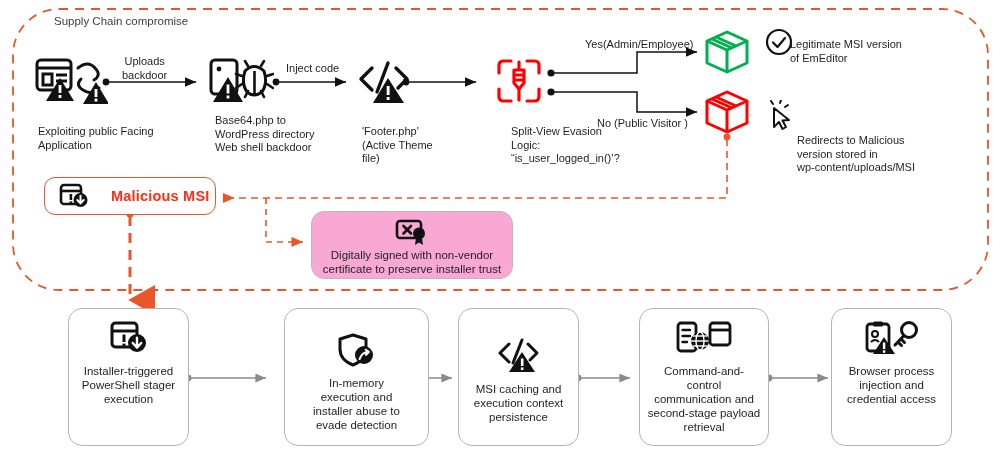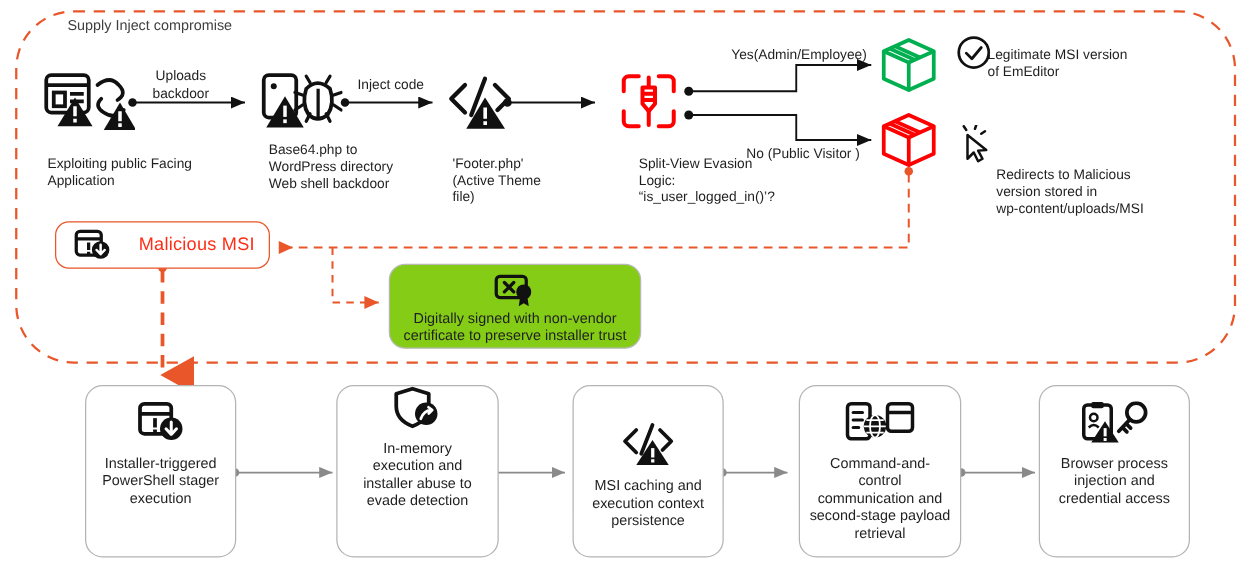--- a/index.html
+++ b/index.html
@@ -7,22 +7,22 @@
        font-family:"Liberation Sans","DejaVu Sans",sans-serif;color:#1a1a1a;}
   #canvas{position:absolute;inset:0;width:999px;height:451px;}
   .lbl{position:absolute;font-size:11px;line-height:13.5px;color:#1f1f1f;white-space:pre-line;}
   .ico{position:absolute;}
   .node{position:absolute;border:1px solid #b4b4b4;border-radius:14px;background:#fff;
         display:flex;flex-direction:column;align-items:center;justify-content:flex-start;
         box-sizing:border-box;}
   .node .ntext{font-size:11.5px;line-height:14px;text-align:center;white-space:pre-line;color:#1f1f1f;}
   .msi-box{position:absolute;border:1.6px solid #E8562A;border-radius:11px;background:#fff;
            display:flex;align-items:center;box-sizing:border-box;}
-  .msi-label{font-size:14.5px;font-weight:normal;color:#FF2D16;letter-spacing:.2px;}
-  .cert-box{position:absolute;border:1px solid #b9b9b9;border-radius:13px;background:#84cc16;
+  .msi-label{font-size:14.5px;font-weight:bold;color:#FF2D16;letter-spacing:.2px;}
+  .cert-box{position:absolute;border:1px solid #b9b9b9;border-radius:13px;background:#f9a8d4;
             box-sizing:border-box;display:flex;flex-direction:column;align-items:center;}
   .cert-text{font-size:11.5px;line-height:14px;text-align:center;white-space:pre-line;color:#1f1f1f;}
   .grp-title{position:absolute;font-size:11.5px;color:#404040;}
 </style>
 </head>
 <body>
 
 <svg id="canvas" viewBox="0 0 999 451">
   <defs>
     <marker id="ahBlack" markerWidth="9" markerHeight="9" refX="7.6" refY="3.2" orient="auto">
@@ -89,21 +89,21 @@
   <g>
     <circle cx="578" cy="378" r="3.4" fill="#8a8a8a"></circle>
     <line x1="580" y1="378" x2="630" y2="378" stroke="#8a8a8a" stroke-width="1.4" marker-end="url(#ahGray)"></line>
   </g>
   <g>
     <circle cx="769" cy="378" r="3.4" fill="#8a8a8a"></circle>
     <line x1="771" y1="378" x2="828" y2="378" stroke="#8a8a8a" stroke-width="1.4" marker-end="url(#ahGray)"></line>
   </g>
 </svg>
 
-<div class="grp-title" style="left:54px;top:15px;">Supply Inject compromise</div>
+<div class="grp-title" style="left:54px;top:15px;">Supply Chain compromise</div>
 
 <div class="ico" style="left:34px;top:54px;">
 <svg width="74" height="52" viewBox="0 0 74 52">
   <g fill="none" stroke="#111" stroke-width="3">
     <rect x="3" y="6" width="34" height="30" rx="4"></rect>
     <line x1="3" y1="14" x2="37" y2="14"></line>
     <rect x="9" y="20" width="9" height="11"></rect>
     <line x1="22" y1="21" x2="33" y2="21"></line>
     <line x1="22" y1="27" x2="33" y2="27"></line>
   </g>
@@ -273,21 +273,21 @@
       <rect x="12.5" y="22.6" width="3" height="3" fill="#111"></rect>
       <circle cx="27" cy="22" r="9" fill="#111"></circle>
       <path d="M27 16.6 V26.4 M22.8 22 L27 26.6 L31.2 22" fill="none" stroke="#fff" stroke-width="2.4" stroke-linecap="round" stroke-linejoin="round"></path>
     </svg>
   </span>
   <span class="ntext" style="margin-top:9px;">Installer-triggered
 PowerShell stager
 execution</span>
 </div>
 
-<div class="node" style="left:269px;top:308px;width:130px;height:138px;padding-top:0;">
+<div class="node" style="left:284px;top:308px;width:145px;height:138px;padding-top:24px;">
   <span class="ico" style="position:relative;left:0;top:0;display:inline-flex;">
     <svg width="38" height="34" viewBox="0 0 38 34">
       <path d="M15 2 L28 6 V16 q0 11 -13 16 Q2 27 2 16 V6 Z" fill="none" stroke="#111" stroke-width="3" stroke-linejoin="round"></path>
       <circle cx="26" cy="22" r="9" fill="#111"></circle>
       <path d="M21.6 26 q2.5 -7 8.6 -7 M27.8 16.8 L30.8 19 L28 21.8" fill="none" stroke="#fff" stroke-width="2.2" stroke-linecap="round" stroke-linejoin="round"></path>
     </svg>
   </span>
   <span class="ntext" style="margin-top:9px;">In-memory
 execution and
 installer abuse to

